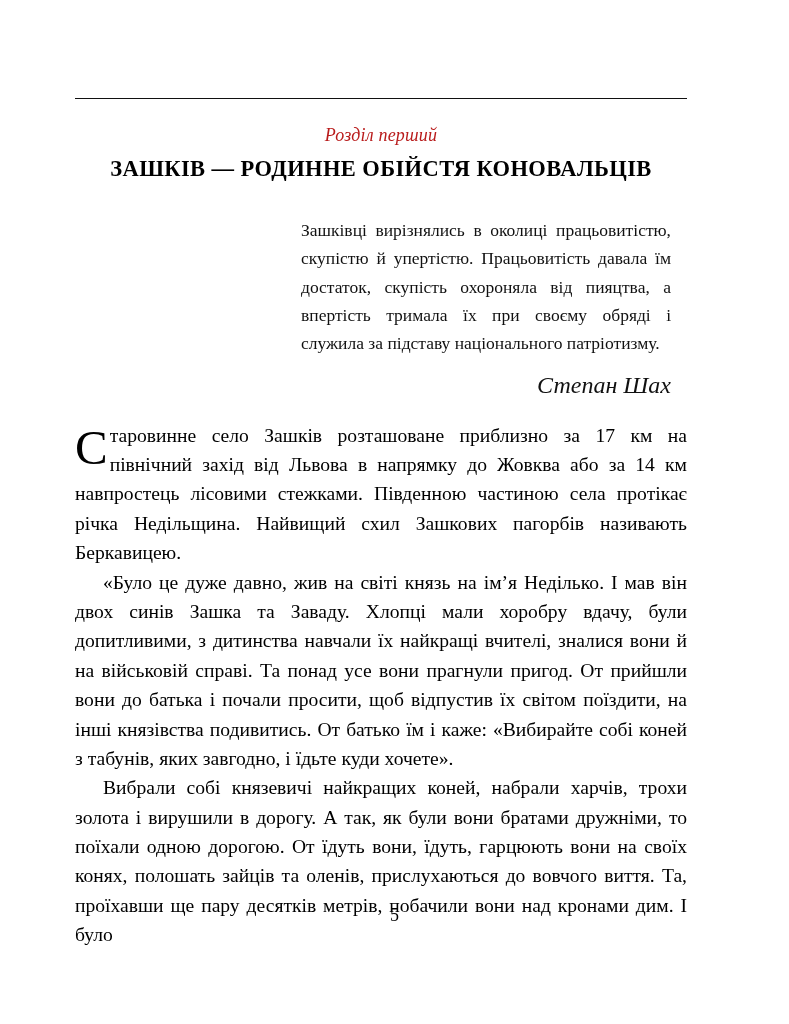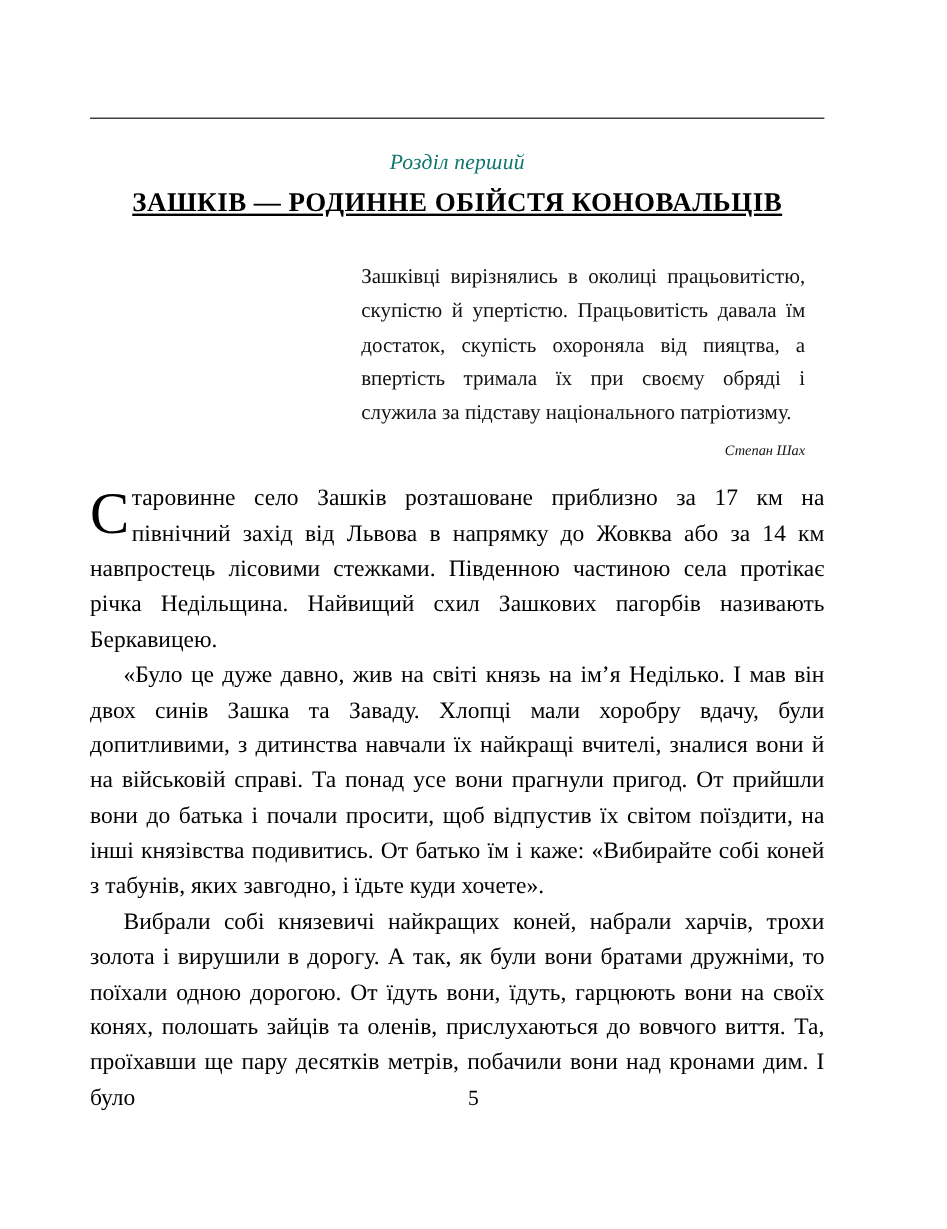--- a/index.html
+++ b/index.html
@@ -27,49 +27,48 @@
     border-top: 1.5px solid #111;
     margin: 0 0 26px 0;
     width: 100%;
   }
   .chapter-label {
     text-align: center;
     font-style: italic;
     font-size: 18px;
     letter-spacing: 0.2px;
     margin: 0 0 10px 0;
-    color: #0f766e;
+    color: #b91c1c;
   }
   .chapter-title {
     text-align: center;
     font-size: 22.5px;
     font-weight: bold;
     letter-spacing: 0.4px;
     margin: 0 0 34px 0;
     color: #000;
-    text-decoration: underline;
   }
   .epigraph {
     width: 370px;
     margin-left: auto;
     margin-right: 16px;
     text-align: justify;
     font-size: 17.5px;
     line-height: 1.62;
     color: #111;
   }
   .epigraph p {
     margin: 0;
     text-align: justify;
     text-justify: inter-word;
   }
   .epigraph-source {
     text-align: right;
     font-style: italic;
-    font-size: 12px;
+    font-size: 24px;
     margin-top: 8px;
     color: #111;
   }
   .body-text {
     margin-top: 16px;
     font-size: 19.6px;
     line-height: 1.5;
     text-align: justify;
     text-justify: inter-word;
     color: #000;

